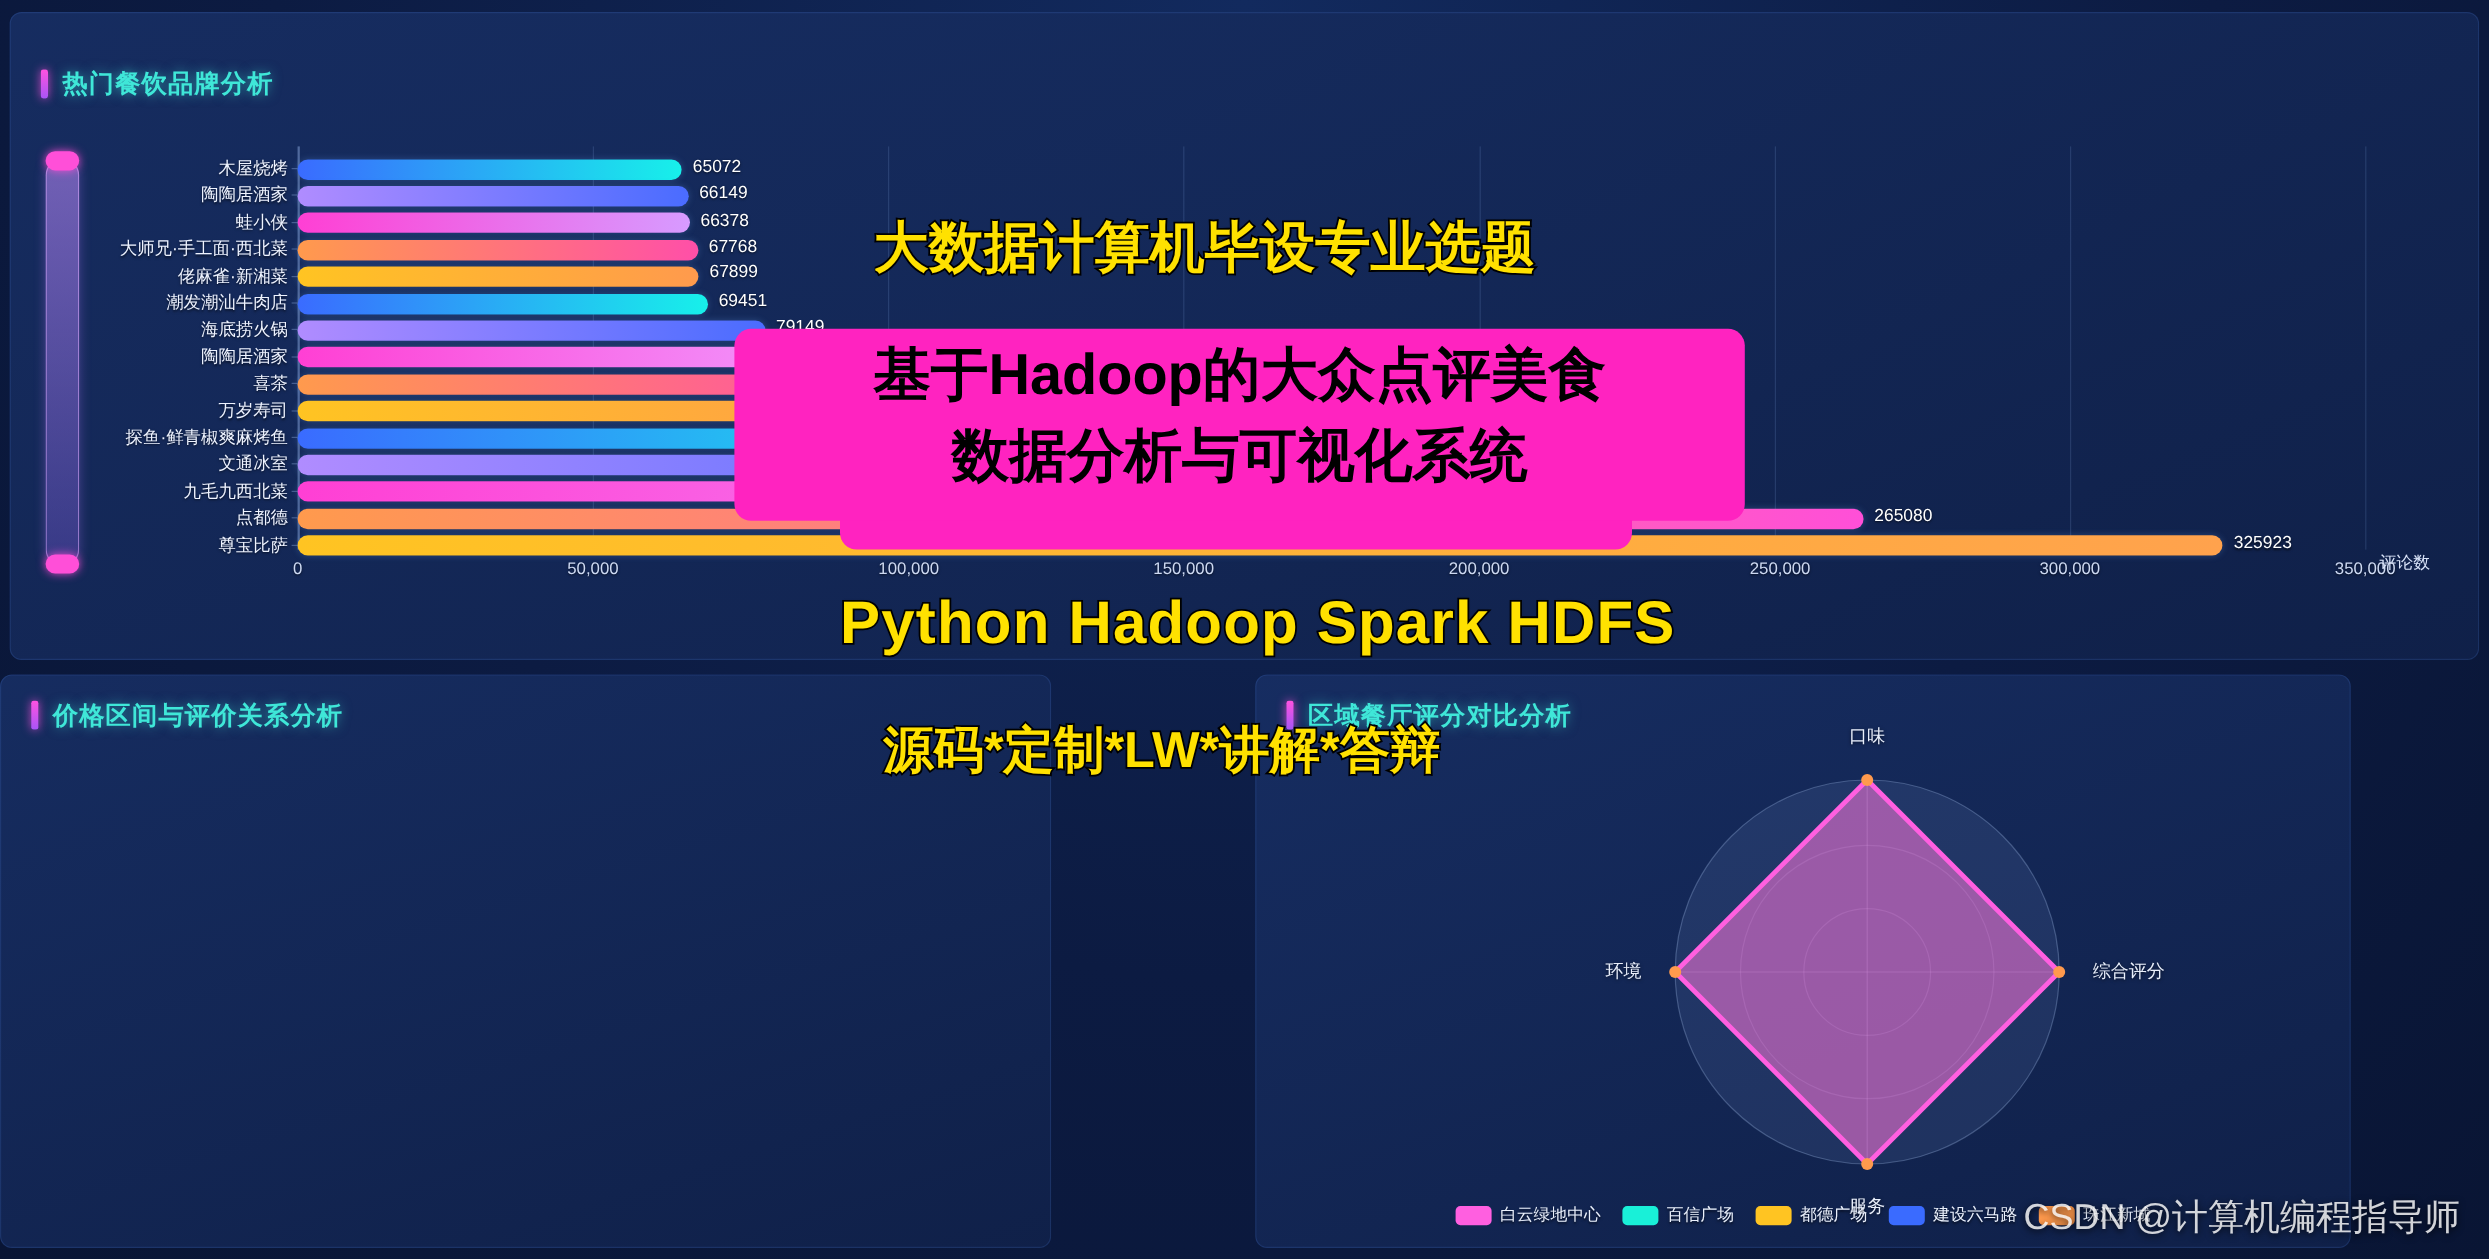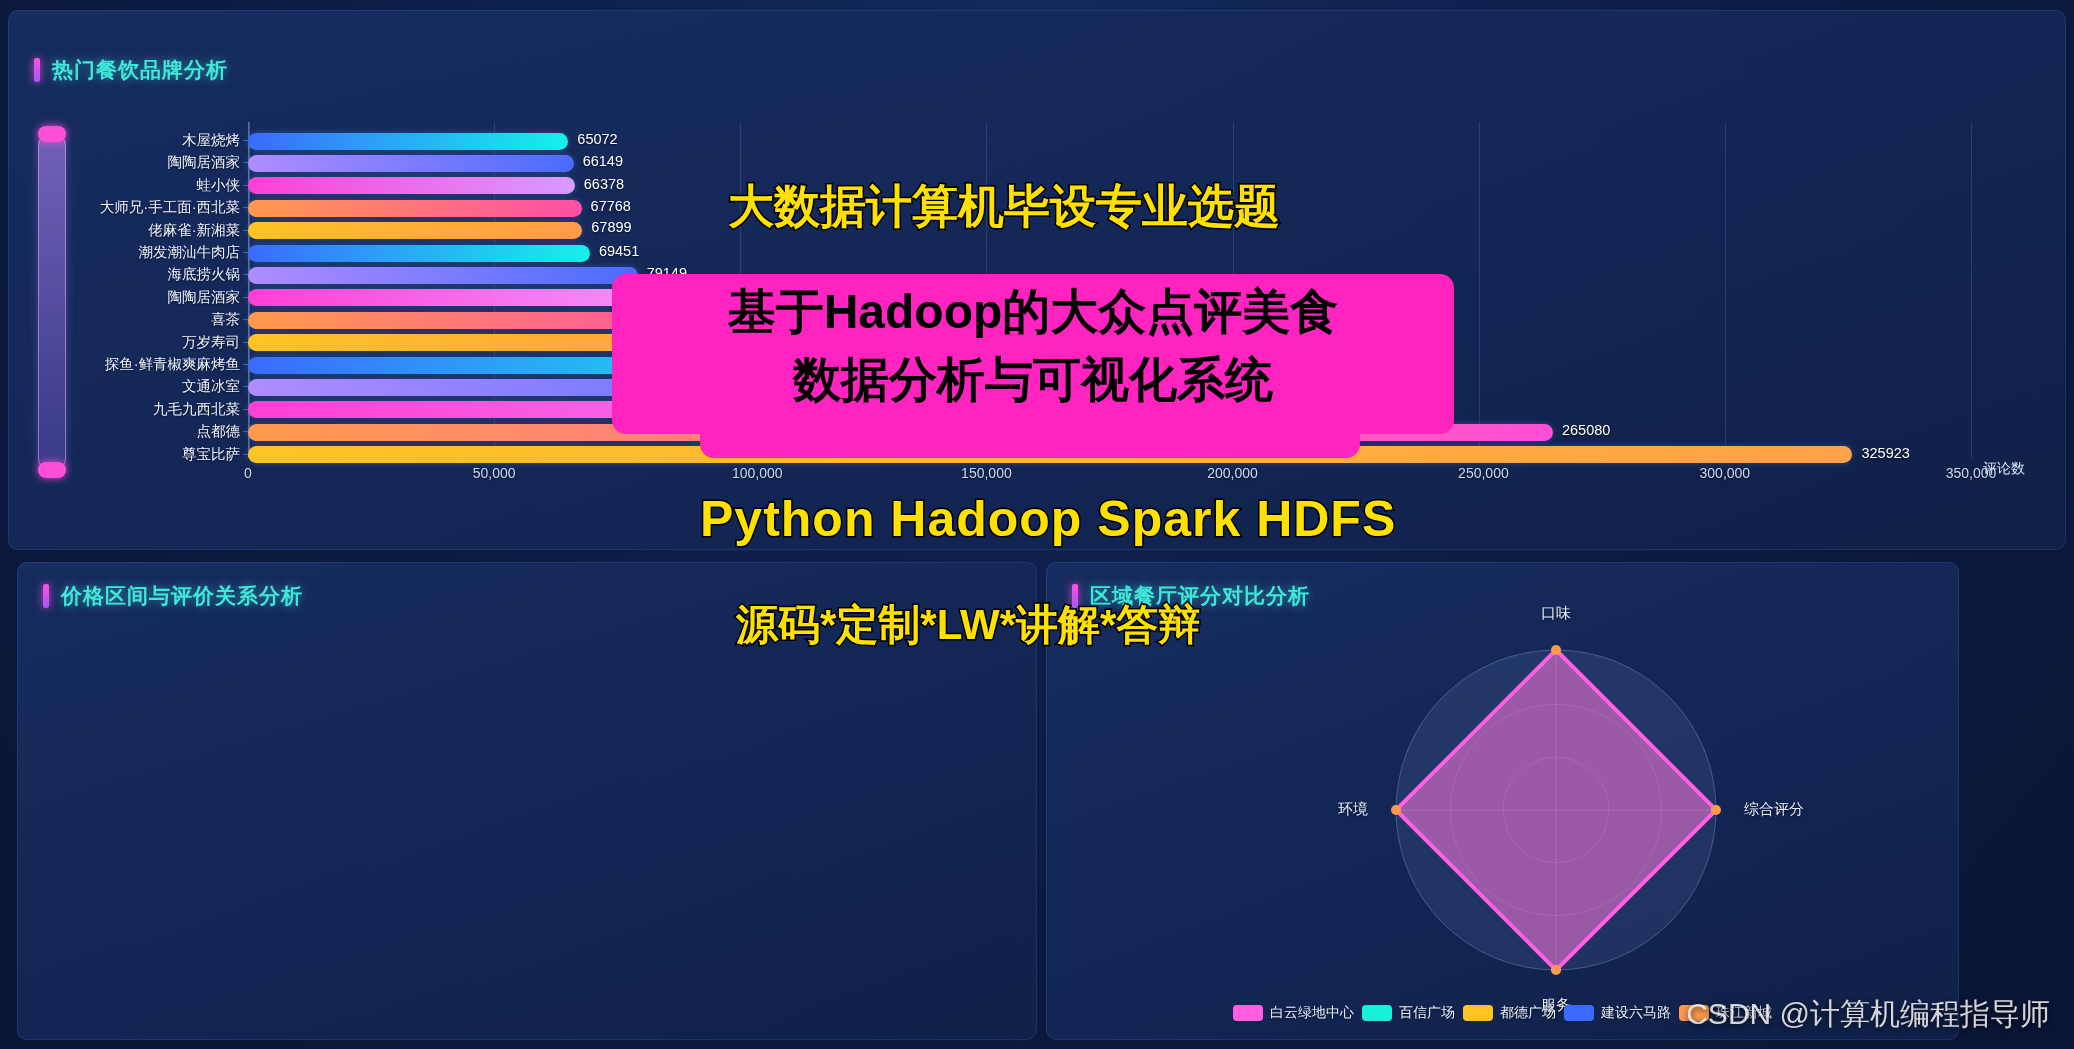--- a/index.html
+++ b/index.html
@@ -13,21 +13,21 @@
   }
 
   
   .panel{
     position:absolute;
     background:linear-gradient(160deg, rgba(23,46,99,.92) 0%, rgba(16,33,74,.92) 100%);
     border-radius:10px;
     box-shadow:inset 0 0 0 1px rgba(80,130,220,.18);
   }
   #panel-top   { left:8px;  top:10px;  width:2058px; height:540px; }
-  #panel-left  { left:17px;  top:562px; width:1020px; height:478px; }
+  #panel-left  { left:0;  top:562px; width:876px; height:478px; }
   #panel-right { left:1046px;top:562px; width:913px; height:478px; }
 
   .panel-title{
     position:absolute; left:26px; top:46px;
     display:flex; align-items:center; gap:12px;
     font-size:21px; font-weight:bold; color:#3fe7d8;
     text-shadow:0 0 10px rgba(63,231,216,.55);
     letter-spacing:1px;
   }
   .panel-title .bar{
@@ -80,21 +80,21 @@
   #scatter-wrap{ position:absolute; left:0; top:0; width:100%; height:100%; }
 
   
   #radar-wrap{ position:absolute; left:0; top:0; width:100%; height:100%; }
   .rd-axis-name{
     position:absolute; font-size:15px; color:#e9effb; white-space:nowrap;
     text-shadow:0 1px 3px rgba(0,0,0,.6);
   }
   #radar-legend{
     position:absolute; left:0; right:0; bottom:18px;
-    display:flex; justify-content:center; align-items:center; gap:8px;
+    display:flex; justify-content:center; align-items:center; gap:18px;
   }
   .lg-item{ display:flex; align-items:center; gap:7px; }
   .lg-swatch{ width:30px; height:16px; border-radius:4px; }
   .lg-text{ font-size:14px; color:#eaf0fc; white-space:nowrap;
             text-shadow:0 1px 2px rgba(0,0,0,.6); }
 
   
   .promo-yellow{
     position:absolute; color:#ffe100; font-weight:bold; white-space:nowrap;
     -webkit-text-stroke:3px #000;

